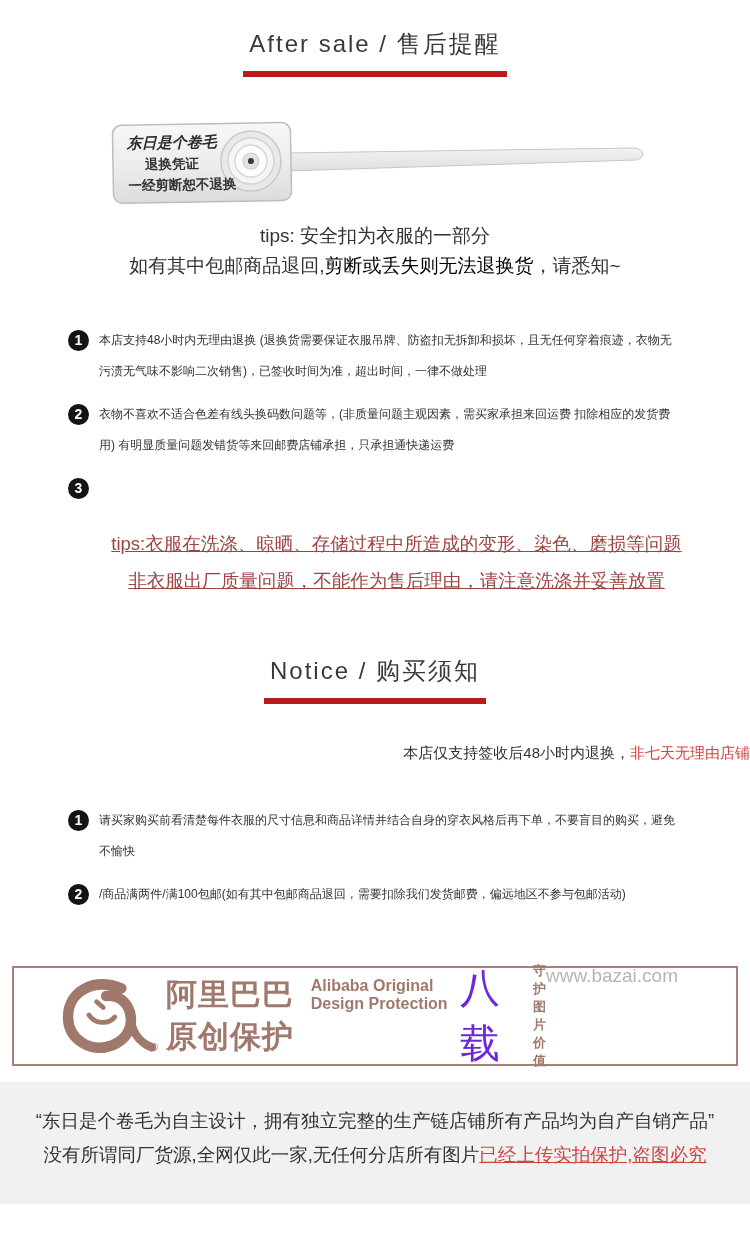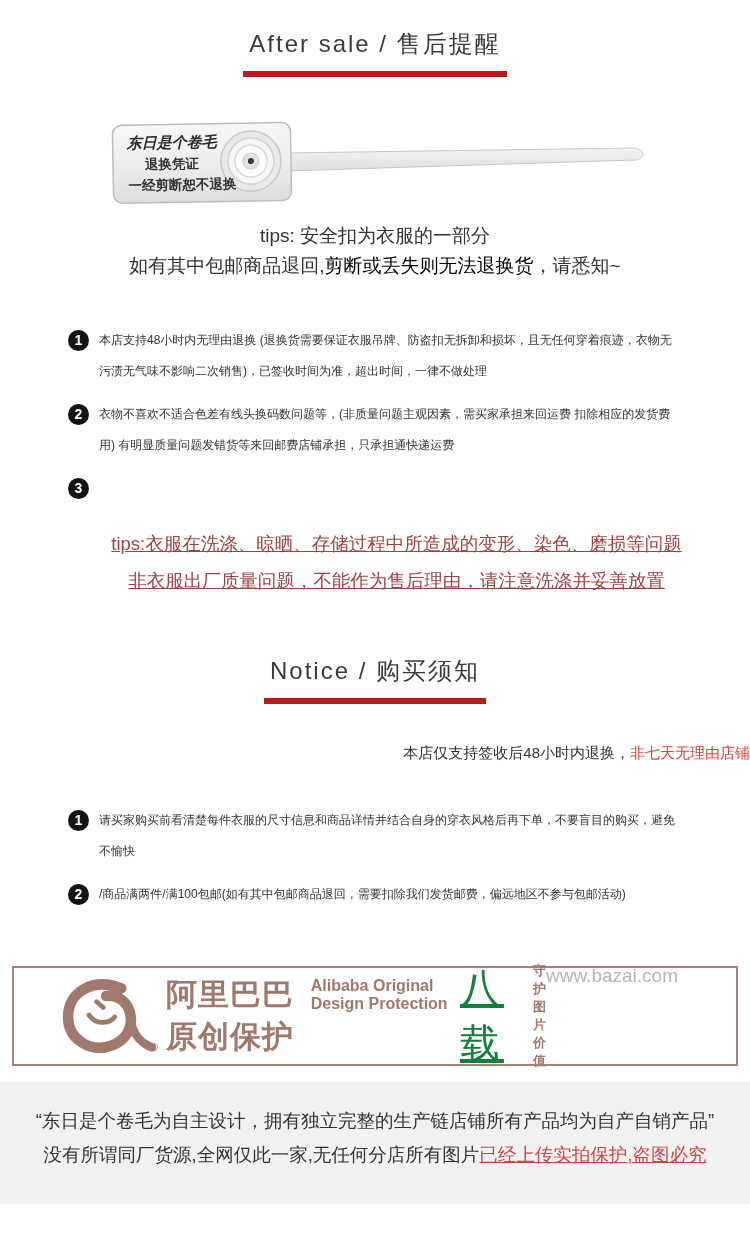--- a/index.html
+++ b/index.html
@@ -67,21 +67,21 @@
     padding:0 58px 0 46px;
     justify-content:space-between;
   }
   .protect-left{ display:flex; align-items:center; }
   .logo-icon{ position:relative; width:96px; height:78px; margin-right:10px; }
   .logo-reg{ position:absolute; right:-2px; bottom:2px; font-size:11px; color:#a1786c; }
   .brand-col{ display:flex; flex-direction:row; }
   .brand-zh{ font-size:31px; font-weight:bold; color:#a1786c; letter-spacing:1px; }
   .brand-en{ font-size:16px; font-weight:bold; color:#a1786c; margin-top:3px; }
   .protect-right{ display:flex; align-items:center; }
-  .partner-name{ font-family:"Liberation Serif","DejaVu Serif",serif; font-size:40px; color:#15803d; margin-right:29px; letter-spacing:4px;text-decoration:underline; }
+  .partner-name{ font-family:"Liberation Serif","DejaVu Serif",serif; font-size:40px; color:#6d28d9; margin-right:29px; letter-spacing:4px; }
   .partner-col{ display:flex; flex-direction:row; }
   .partner-tagline{ font-size:13px; font-weight:bold; color:#a1786c; }
   .partner-url{ font-size:19px; color:#b5b5b5; margin-top:3px; }
 
   
   .footer{
     margin-top:16px;
     background:#f1f1f1;
     padding:22px 20px 0 20px;
     height:100px;

